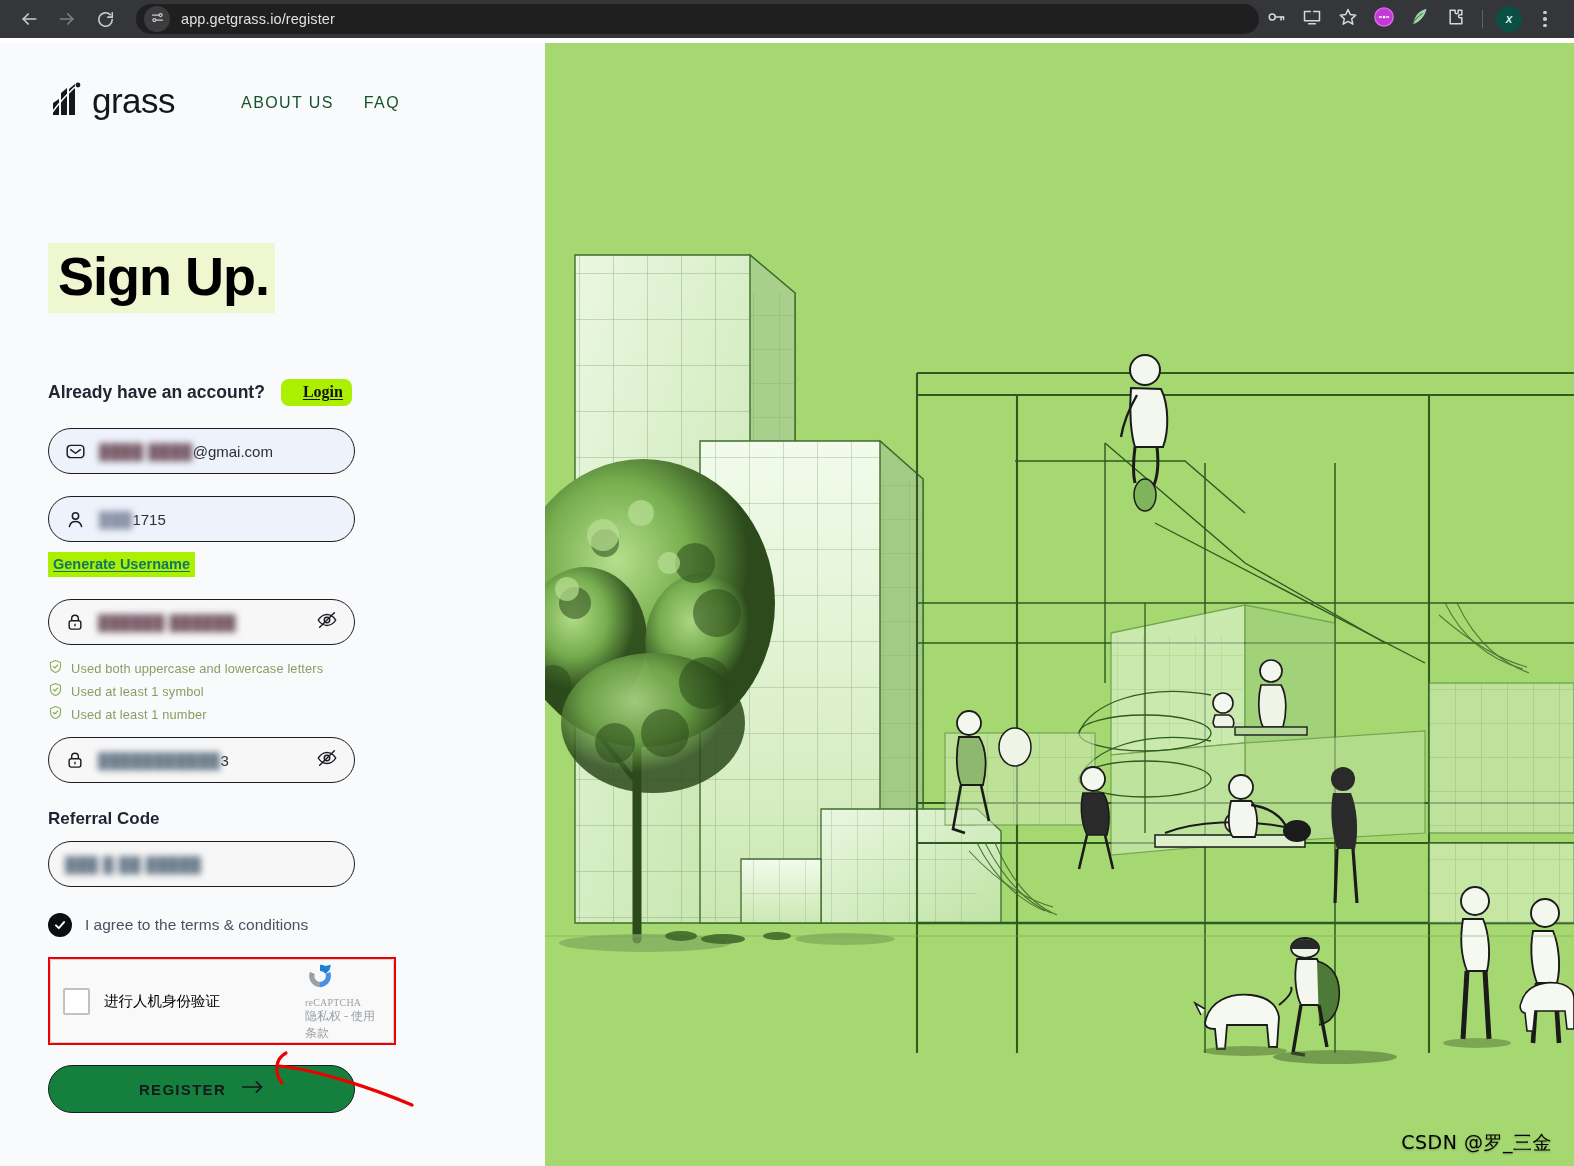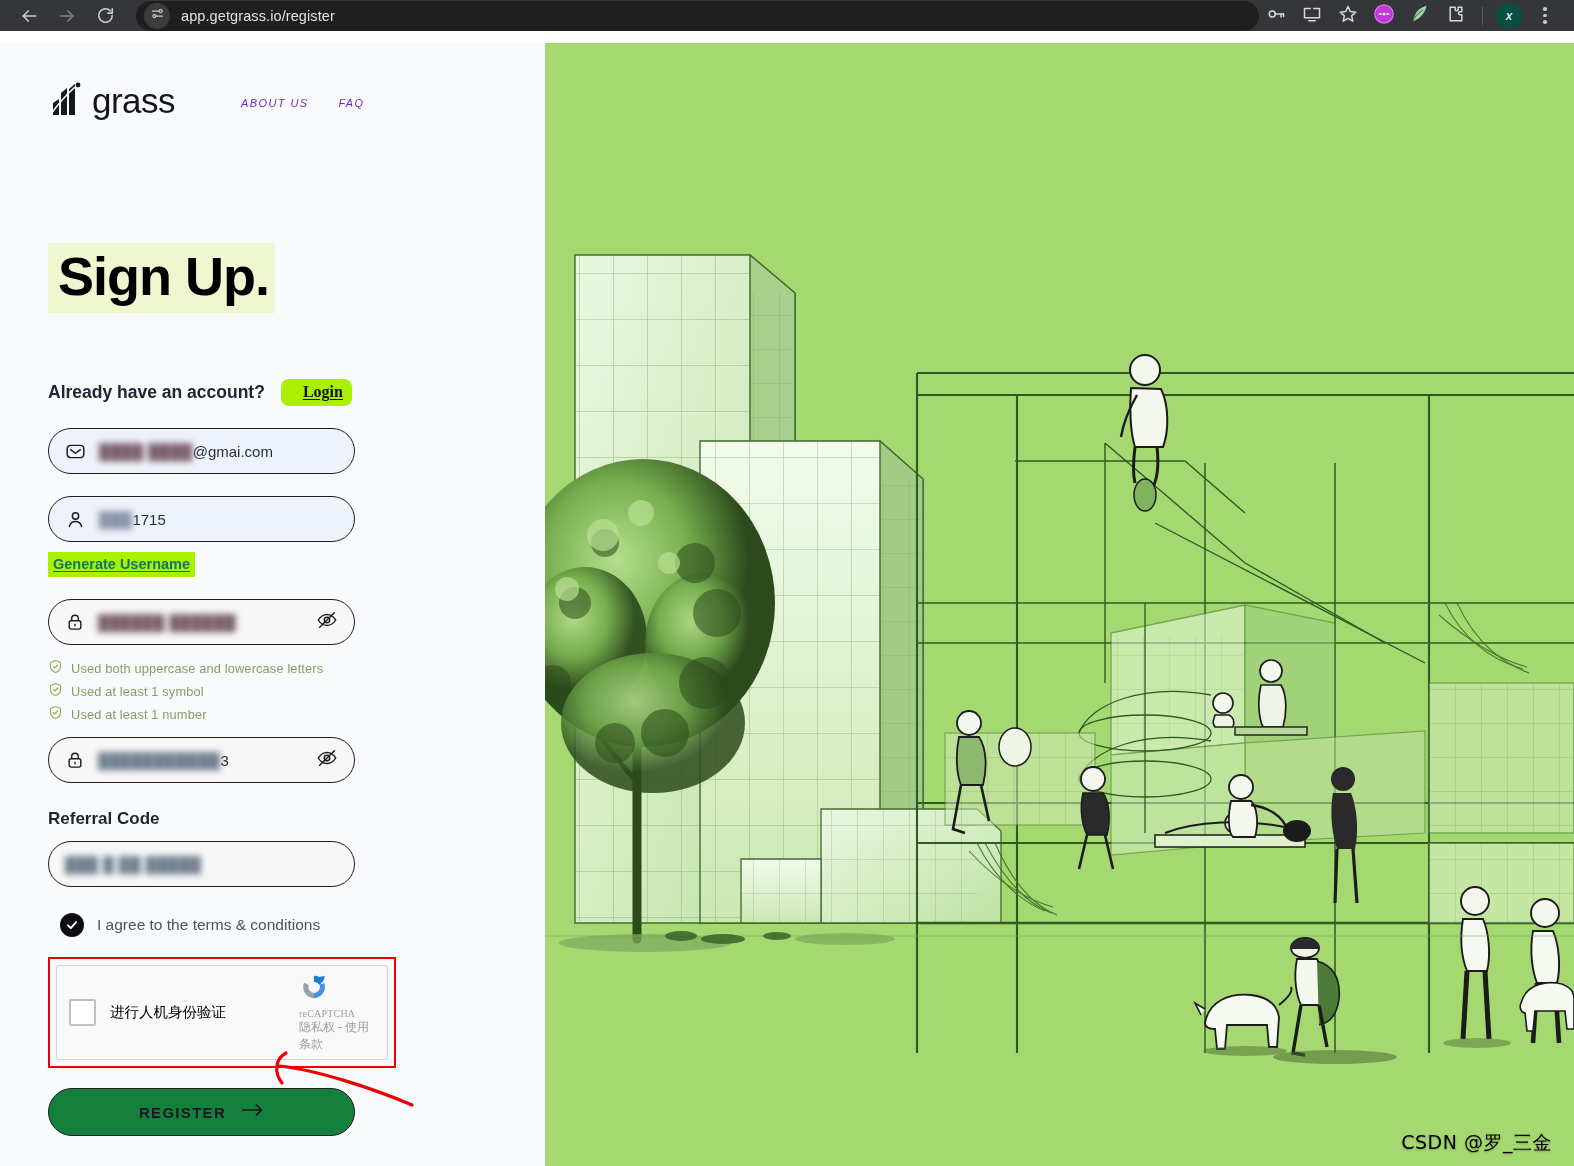--- a/index.html
+++ b/index.html
@@ -6,21 +6,21 @@
   html, body {
     width: 1574px; height: 1166px;
     overflow: hidden;
     font-family: "Liberation Sans", sans-serif;
     background: #fff;
   }
 
   
   .browser-bar {
     position: absolute; top: 0; left: 0;
-    width: 1574px; height: 31px;
+    width: 1574px; height: 38px;
     background: #35363a;
     display: flex; align-items: center;
     padding: 0 10px;
     gap: 0px;
   }
   .nav-btn {
     width: 38px; height: 38px;
     display: flex; align-items: center; justify-content: center;
     border-radius: 50%;
     flex: 0 0 auto;
@@ -102,22 +102,22 @@
     display: flex; align-items: center;
     padding: 38px 0 0 48px;
   }
   .logo-wrap { display: flex; align-items: flex-end; gap: 10px; }
   .logo-text {
     font-size: 35px; font-weight: 500; color: #14161a;
     letter-spacing: -0.5px;
   }
   .site-nav { display: flex; gap: 30px; margin-left: 66px; padding-top: 4px; }
   .site-nav a {
-    font-size: 11px; letter-spacing: 1.4px;
-    color: #6d28d9; text-decoration: none; font-weight: 500; font-style: italic;
+    font-size: 16px; letter-spacing: 1.4px;
+    color: #14532d; text-decoration: none; font-weight: 500;
   }
 
   
   .form-area { padding: 0 0 0 48px; width: 545px; }
   .signup-title {
     display: inline-block;
     font-size: 54px; font-weight: 700; color: #000;
     background: #eef7cf;
     line-height: 1.0;
     padding: 6px 6px 10px 10px;
@@ -198,36 +198,34 @@
   }
 
   .referral-label {
     font-size: 17px; font-weight: 700; color: #1d2430;
     margin-top: 26px; display: block;
   }
 
   .terms-row {
     display: flex; align-items: center; gap: 13px;
     margin-top: 26px;
-    margin-left: 12px;
   }
   .cb-checked {
     width: 24px; height: 24px; border-radius: 50%;
     background: #0b0d10;
     display: flex; align-items: center; justify-content: center;
     flex: 0 0 auto;
   }
   .terms-row .t-label { font-size: 15.5px; color: #4a5260; }
 
   
   .captcha-outer {
     margin-top: 20px;
-    width: 348px; height: 111px;
+    width: 348px; height: 88px;
     border: 2.5px solid #ee0000;
-    padding: 6px;
   }
   .captcha-box {
     width: 100%; height: 100%;
     background: #f9f9f9;
     border: 1px solid #d3d3d3;
     border-radius: 3px;
     display: flex; align-items: center;
     padding: 0 12px;
     position: relative;
   }

